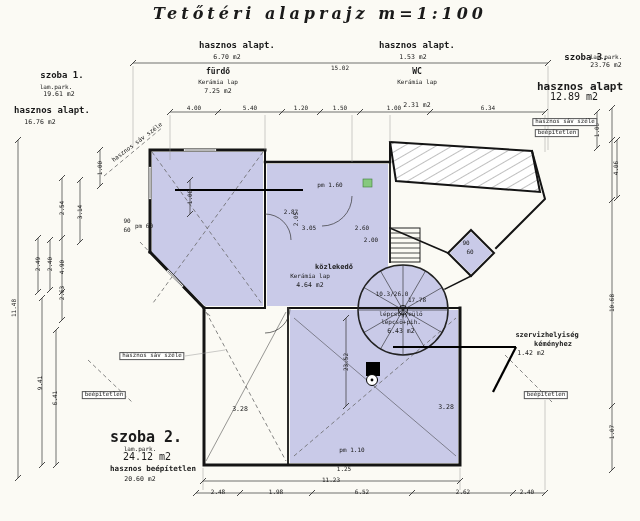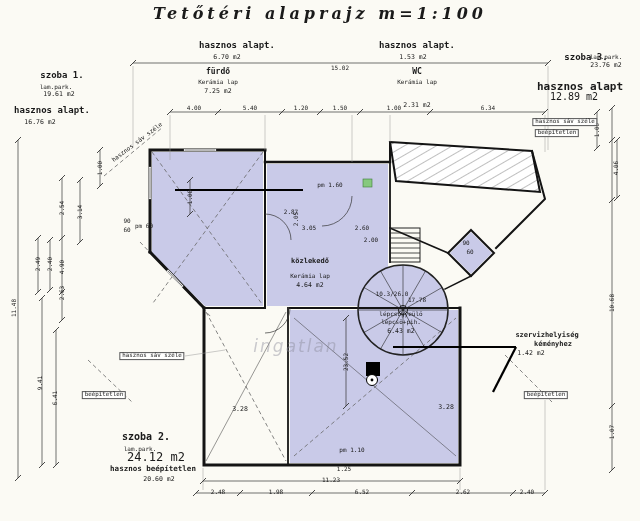--- a/index.html
+++ b/index.html
@@ -217,21 +217,20 @@
         <use href="#tk" x="597" y="148"></use>
       <use href="#tk" x="190" y="180"></use>
         <use href="#tk" x="190" y="214"></use>
       <use href="#tk" x="346" y="318"></use>
         <use href="#tk" x="346" y="406"></use>
     </g>
   </svg>
 
   <div class="title">Tetőtéri alaprajz  m=1:100</div>
 
-  <div class="watermark">ingatlan</div>
 
   <div>
       <span class="lbl bold" style="left: 237px; top: 45px; font-size: 9px;">hasznos alapt.</span>
       <span class="lbl" style="left: 227px; top: 57px; font-size: 6.5px;">6.70 m2</span>
       <span class="lbl" style="left: 340px; top: 68px; font-size: 6px;">15.02</span>
       <span class="lbl bold" style="left: 417px; top: 45px; font-size: 9px;">hasznos alapt.</span>
       <span class="lbl" style="left: 413px; top: 57px; font-size: 6.5px;">1.53 m2</span>
       <span class="lbl bold" style="left: 586px; top: 46px; font-size: 9px; margin-top: 11px;">szoba 3.</span>
       <span class="lbl" style="left: 606px; top: 57px; font-size: 6px;">lam.park.</span>
       <span class="lbl" style="left: 606px; top: 65px; font-size: 6.5px;">23.76 m2</span>
@@ -247,36 +246,36 @@
       <span class="lbl" style="left: 218px; top: 91px; font-size: 6.5px;">7.25 m2</span>
       <span class="lbl bold" style="left: 417px; top: 72px; font-size: 8px;">WC</span>
       <span class="lbl" style="left: 417px; top: 82px; font-size: 6px;">Kerámia lap</span>
       <span class="lbl" style="left: 417px; top: 91px; font-size: 6.5px; margin-top: 14px;">2.31 m2</span>
       <span class="lbl" style="left: 194px; top: 108px; font-size: 6px;">4.00</span>
       <span class="lbl" style="left: 250px; top: 108px; font-size: 6px;">5.40</span>
       <span class="lbl" style="left: 301px; top: 108px; font-size: 6px;">1.20</span>
       <span class="lbl" style="left: 340px; top: 108px; font-size: 6px;">1.50</span>
       <span class="lbl" style="left: 394px; top: 108px; font-size: 6px;">1.00</span>
       <span class="lbl" style="left: 488px; top: 108px; font-size: 6px;">6.34</span>
-      <span class="lbl bold" style="left: 310px; top: 261px; font-size: 7px;">közlekedő</span>
+      <span class="lbl bold" style="left: 310px; top: 267px; font-size: 7px; padding-left: 48px;">közlekedő</span>
       <span class="lbl" style="left: 310px; top: 276px; font-size: 6px;">Kerámia lap</span>
       <span class="lbl" style="left: 310px; top: 285px; font-size: 6.5px;">4.64 m2</span>
       <span class="lbl" style="left: 401px; top: 314px; font-size: 6px;">lépcsögyeülö</span>
       <span class="lbl" style="left: 401px; top: 322px; font-size: 6px;">lépcsö+pih.</span>
       <span class="lbl" style="left: 401px; top: 331px; font-size: 6.5px;">6.43 m2</span>
       <span class="lbl" style="left: 392px; top: 294px; font-size: 6px;">10.3/26.0</span>
       <span class="lbl" style="left: 417px; top: 300px; font-size: 6px;">17.78</span>
       <span class="lbl bold" style="left: 547px; top: 335px; font-size: 7px;">szervizhelyiség</span>
       <span class="lbl bold" style="left: 553px; top: 344px; font-size: 7px;">kéményhez</span>
       <span class="lbl" style="left: 531px; top: 353px; font-size: 6.5px;">1.42 m2</span>
-      <span class="lbl bold" style="left: 146px; top: 437px; font-size: 10px;">szoba 2.</span>
+      <span class="lbl bold" style="left: 146px; top: 437px; font-size: 15px;">szoba 2.</span>
       <span class="lbl" style="left: 140px; top: 449px; font-size: 6px;">lam.park.</span>
-      <span class="lbl" style="left: 156px; top: 457px; font-size: 12px;">24.12 m2</span>
+      <span class="lbl" style="left: 147px; top: 457px; font-size: 10px;">24.12 m2</span>
       <span class="lbl bold" style="left: 153px; top: 469px; font-size: 7.5px;">hasznos beépítetlen</span>
-      <span class="lbl" style="left: 140px; top: 479px; font-size: 6.5px; margin-left: 19px;">20.60 m2</span>
+      <span class="lbl" style="left: 140px; top: 479px; font-size: 6.5px;">20.60 m2</span>
       <span class="lbl" style="left: 100px; top: 168px; font-size: 6px; transform: translate(-50%, -50%) rotate(-90deg);">1.00</span>
       <span class="lbl" style="left: 62px; top: 208px; font-size: 6px; transform: translate(-50%, -50%) rotate(-90deg);">2.54</span>
       <span class="lbl" style="left: 80px; top: 212px; font-size: 6px; transform: translate(-50%, -50%) rotate(-90deg);">3.14</span>
       <span class="lbl" style="left: 127px; top: 221px; font-size: 6px;">90</span>
       <span class="lbl" style="left: 127px; top: 230px; font-size: 6px;">60</span>
       <span class="lbl" style="left: 144px; top: 226px; font-size: 6px;">pm 60</span>
       <span class="lbl" style="left: 50px; top: 264px; font-size: 6px; transform: translate(-50%, -50%) rotate(-90deg);">2.40</span>
       <span class="lbl" style="left: 38px; top: 264px; font-size: 6px; transform: translate(-50%, -50%) rotate(-90deg);">2.49</span>
       <span class="lbl" style="left: 62px; top: 267px; font-size: 6px; transform: translate(-50%, -50%) rotate(-90deg);">4.90</span>
       <span class="lbl" style="left: 62px; top: 293px; font-size: 6px; transform: translate(-50%, -50%) rotate(-90deg);">2.63</span>

